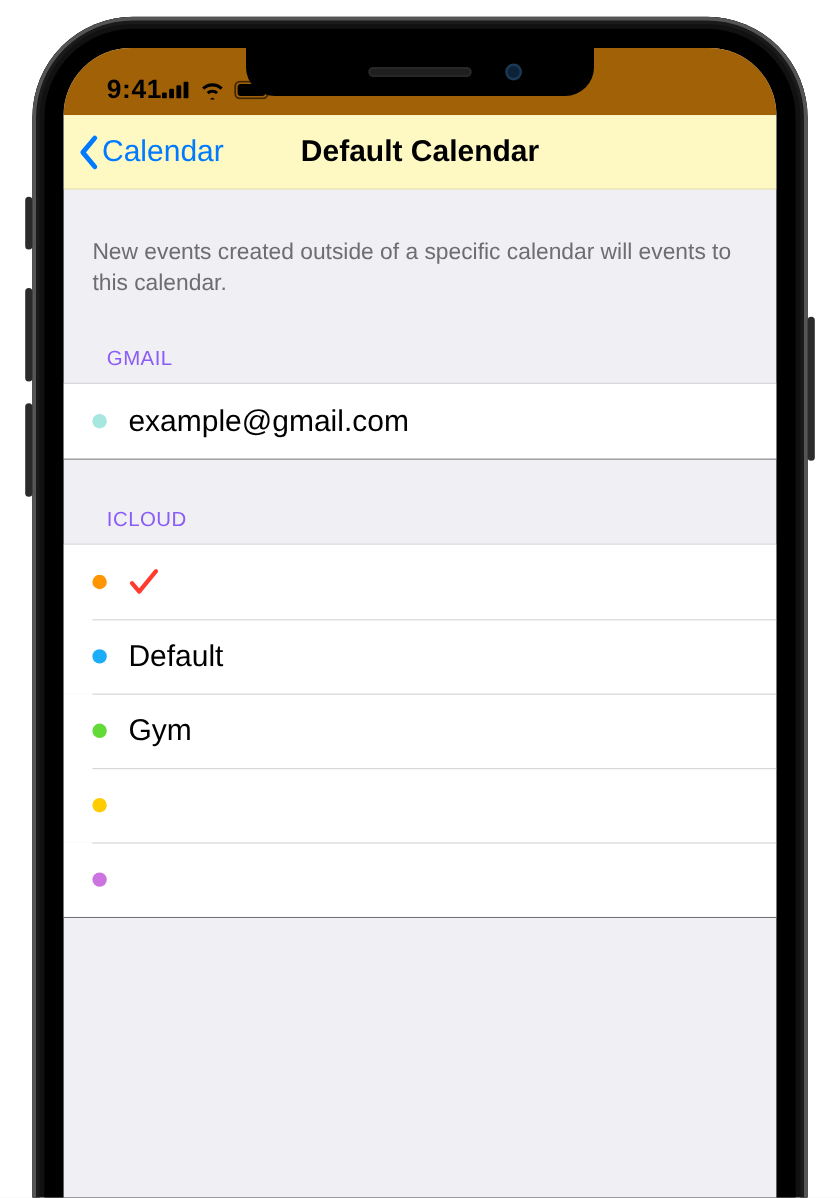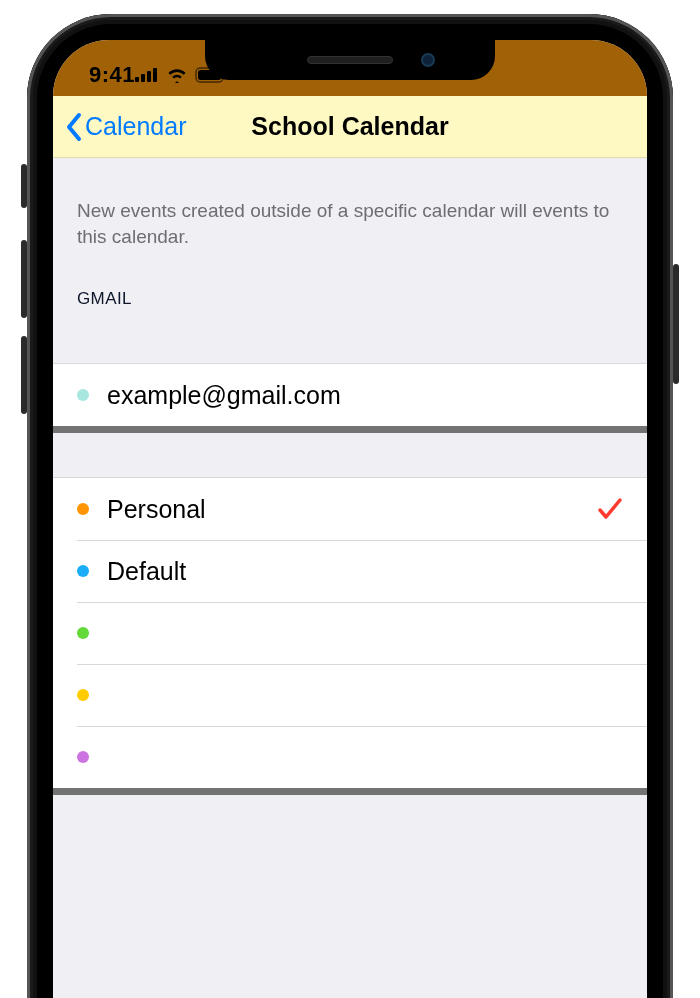--- a/index.html
+++ b/index.html
@@ -87,40 +87,39 @@
     .nav-title { font-size:25px; font-weight:600; color:#000; }
 
     
     .content { }
     .group-desc {
       padding: 40px 24px 12px;
       font-size: 19px; line-height:1.35; color:#6d6d72;
     }
     .group-header {
       padding: 28px 24px 10px;
-      font-size:17px; color:#0f172a; text-transform:uppercase; letter-spacing:0.4px;
+      font-size:17px; color:#8b5cf6; text-transform:uppercase; letter-spacing:0.4px;margin-left:12px;
     }
     .group-header.tight { padding-top: 40px; }
 
     .row {
       background:#fff;
       min-height:62px;
       padding: 0 24px;
       display:flex; align-items:center; gap:18px;
       font-size:25px; color:#000;
       position:relative;
     }
     .row + .row::before {
       content:""; position:absolute; left:24px; right:0; top:0;
       height:1px; background:#d8d8dc;
     }
     .group {
       border-top: 1px solid #d8d8dc;
-      border-bottom: 7px solid #737373;
-      margin-top: 44px;
+      border-bottom: 1px solid #737373;
     }
     .dot { width:12px; height:12px; border-radius:50%; flex:none; }
     .row-label { flex:1; }
     .check { color:#ff3b30; flex:none; }
     .check svg { display:block; }
   </style>
 </head>
 <body>
 
 <div class="phone">
@@ -167,54 +166,55 @@
 
       <div class="nav-bar">
         <div class="nav-back">
           <span>
             <svg width="18" height="30" viewBox="0 0 18 30">
               <polyline points="14,3 4,15 14,27" fill="none" stroke="#007aff" stroke-width="4" stroke-linecap="round" stroke-linejoin="round"></polyline>
             </svg>
           </span>
           <span>Calendar</span>
         </div>
-        <div class="nav-title">School Calendar</div>
+        <div class="nav-title">Default Calendar</div>
       </div>
 
       <div class="content">
 
         <div class="group-desc">New events created outside of a specific calendar will events to this calendar.</div>
 
         <div class="group-header">GMAIL</div>
         <div class="group">
           <div class="row">
             <span class="dot" style="background:#a8e6e0"></span>
             <span class="row-label">example@gmail.com</span>
           </div>
         </div>
 
+        <div class="group-header tight">ICLOUD</div>
         <div class="group">
 
           <div class="row">
             <span class="dot" style="background:#ff9500"></span>
-            <span class="row-label">Personal</span>
             <span class="check">
               <svg width="26" height="24" viewBox="0 0 26 24">
                 <polyline points="3,13 9,20 23,3" fill="none" stroke="#ff3b30" stroke-width="3.5" stroke-linecap="round" stroke-linejoin="round"></polyline>
               </svg>
             </span>
           </div>
 
           <div class="row">
             <span class="dot" style="background:#1badf8"></span>
             <span class="row-label">Default</span>
           </div>
 
           <div class="row">
             <span class="dot" style="background:#63da38"></span>
+            <span class="row-label">Gym</span>
           </div>
 
           <div class="row">
             <span class="dot" style="background:#ffcc00"></span>
           </div>
 
           <div class="row">
             <span class="dot" style="background:#cc73e1"></span>
           </div>
 

